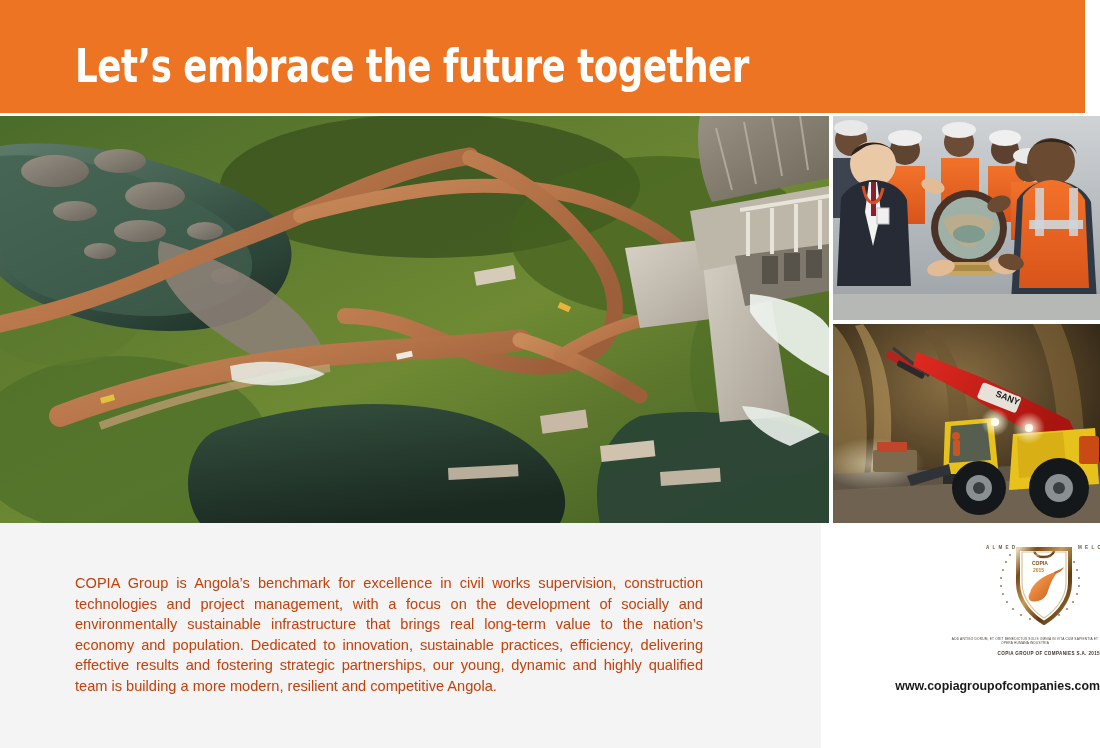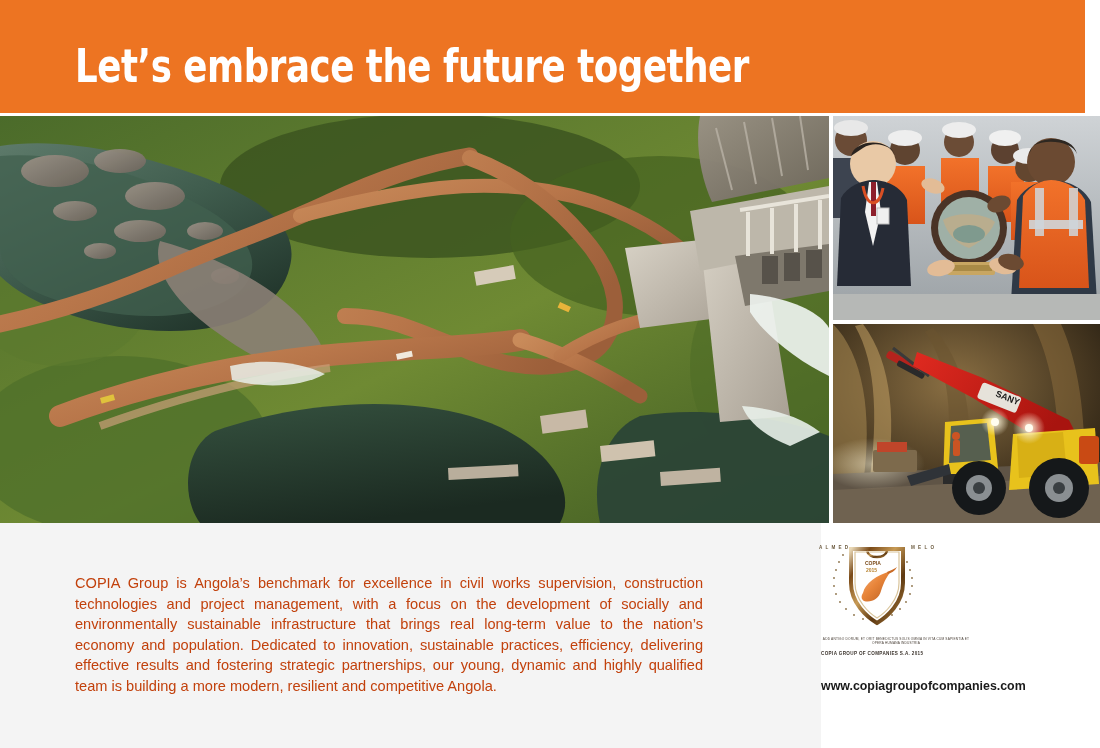--- a/index.html
+++ b/index.html
@@ -59,21 +59,21 @@
     font-size:14.6px;
     line-height:20.5px;
     color:#c2410c;
     text-align:justify;
     text-justify:inter-word;
   }
 
   
   .logo-block{
     position:absolute;left:0;top:12px;width:279px;height:200px;
-    display:flex;flex-direction:column;align-items:flex-start;
+    display:flex;flex-direction:column;align-items:flex-end;
   }
   .logo-mark{position:relative;width:112px;height:92px;margin-top:6px;}
   .logo-caption-small{
     margin-top:4px;
     font-size:3.2px;line-height:4.4px;
     color:#4a4038;text-align:center;letter-spacing:.2px;
     width:150px;
     font-family:"Liberation Sans", sans-serif;
   }
   .logo-caption-main{

